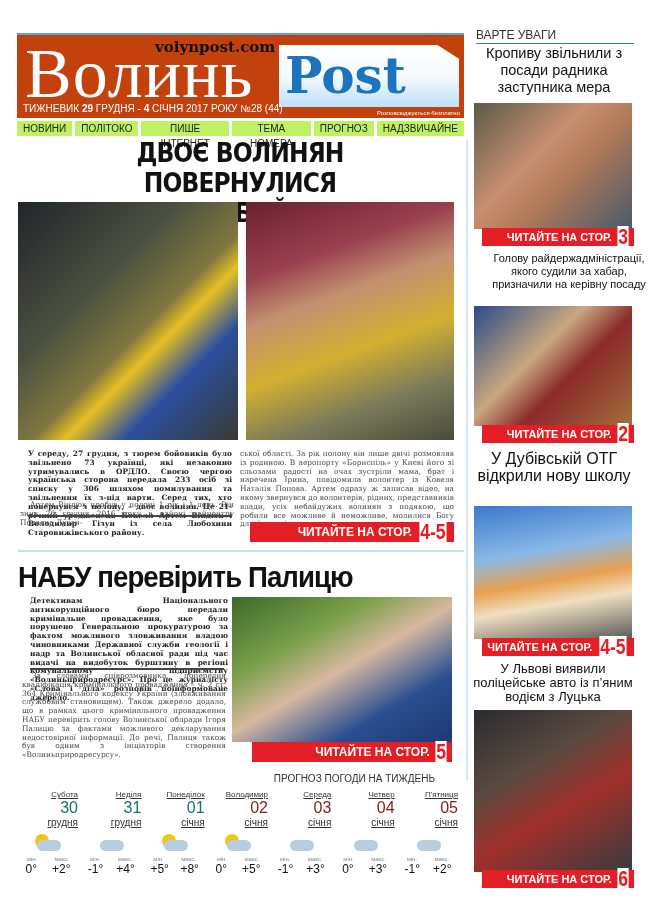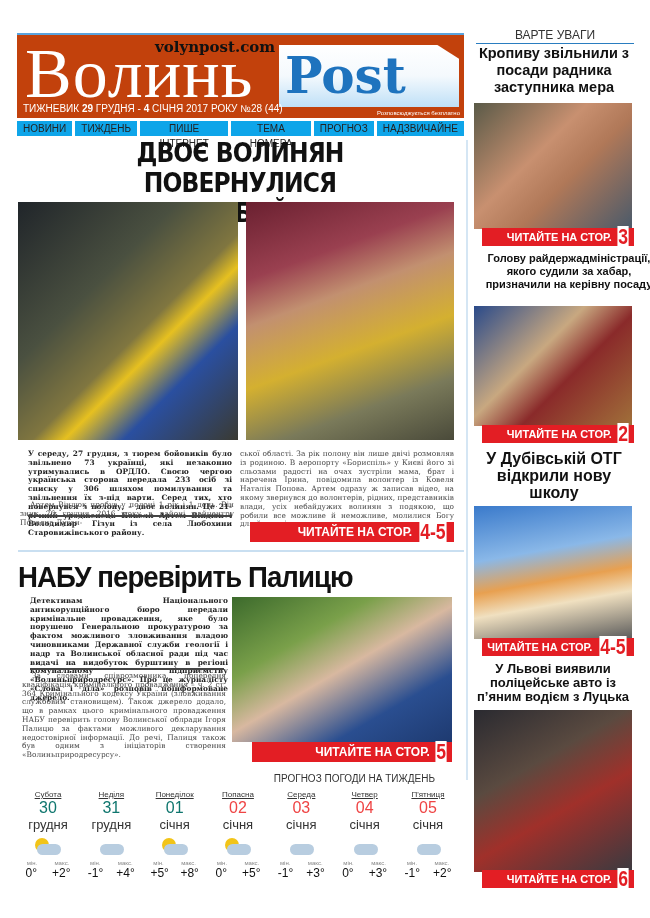--- a/index.html
+++ b/index.html
@@ -7,47 +7,47 @@
 .abs{position:absolute}
 .masthead{left:17px;top:33px;width:447px;height:85px;background:#c2410c;border-top:2px solid #5aa3de}
 .url{left:138px;top:3px;font-family:"DejaVu Serif",serif;font-weight:bold;font-size:15px;color:#111}
 .volyn{left:8px;top:4px;font-family:"Liberation Serif",serif;font-size:70px;line-height:70px;color:#fff;letter-spacing:1px}
 .postbox{left:262px;top:10px;width:180px;height:62px;background:linear-gradient(#fff 0%,#f4f9fd 50%,#bfe0f7 100%);clip-path:polygon(0 0,88% 0,100% 22%,100% 100%,0 100%)}
 .post{left:6px;top:2px;font-family:"DejaVu Serif",serif;font-weight:bold;font-size:50px;line-height:58px;color:#1e73be}
 .issue{left:6px;top:68px;font-size:10px;color:#fff}
 .issue b{font-weight:bold}
 .free{right:4px;top:75px;font-size:6px;color:#fff}
 .nav{left:17px;top:121px;width:447px;height:15px;display:flex;gap:3px}
-.nav span{background:#0ea5e9;font-size:10px;line-height:15px;padding:0 6px;color:#222;flex:auto;text-align:center}
+.nav span{background:#bef264;font-size:10px;line-height:15px;padding:0 6px;color:#222;flex:auto;text-align:center}
 .h1{left:20px;top:138px;width:440px;text-align:center;font-family:"DejaVu Sans",sans-serif;font-weight:bold;font-size:26px;line-height:30px;letter-spacing:-1px;transform:scaleX(.9);transform-origin:center}
 .photo{background:#555}
 .p1{left:18px;top:202px;width:220px;height:238px;background:linear-gradient(135deg,#20252a 0%,#4a5040 35%,#807640 55%,#e6c020 62%,#2a4fa0 75%,#3a3a32 100%)}
 .p2{left:246px;top:202px;width:208px;height:238px;background:linear-gradient(160deg,#6a2030 0%,#9a4050 25%,#c29070 40%,#d4b030 60%,#7a7a5a 80%,#4a4a3a 100%)}
 .lead{left:28px;top:450px;width:204px;font-family:"DejaVu Serif",serif;font-weight:bold;font-size:7.4px;line-height:8.8px;text-align:justify;color:#222}
 .rule{height:2px;background:#444}
 .body{font-family:"DejaVu Serif",serif;font-size:7.4px;line-height:8.8px;text-align:justify;color:#444}
 .cta{background:#e31e24;color:#fff;font-weight:bold;display:flex;align-items:center;justify-content:flex-end;padding-right:4px;font-size:12px;letter-spacing:0}
 .cta .num{background:#fff;color:#e31e24;font-size:22px;line-height:22px;margin-left:4px;padding:0 1px;font-weight:bold;transform:scaleX(.8)}
 .sep{height:2px;background:#c9dff1}
 .h2{left:18px;top:560px;font-weight:bold;font-size:30px;line-height:34px;letter-spacing:-1px;transform:scaleX(.92);transform-origin:left}
 .p3{left:232px;top:597px;width:220px;height:145px;background:linear-gradient(150deg,#3c6a2c 0%,#7aa04a 30%,#d8b8a0 50%,#2a4e90 75%,#1e3a70 100%)}
 .weather-title{left:135px;top:773px;width:300px;text-align:right;font-size:10px;color:#333}
 .wrow{left:18px;top:790px;width:440px;display:flex;justify-content:space-between}
-.wday{width:60px;text-align:center}
+.wday{width:60px;text-align:right}
 .wday .dn{font-size:8px;text-decoration:underline;color:#333}
-.wday .dd{font-size:16px;line-height:18px;color:#ef4444}
+.wday .dd{font-size:16px;line-height:18px;color:#7f1d1d}
 .wday .dd.red{color:#0f766e}
-.wday .dm{font-size:13px;color:#333}
+.wday .dm{font-size:10px;text-decoration:underline;color:#333}
 .wicon{width:30px;height:22px;margin:4px auto 2px;position:relative}
 .cloud{position:absolute;left:4px;top:8px;width:24px;height:11px;background:#b8cde0;border-radius:8px}
 .sun{position:absolute;left:2px;top:2px;width:14px;height:14px;background:#f2c418;border-radius:50%}
 .mm{display:flex;justify-content:space-around;font-size:6px;color:#888}
 .tv{display:flex;justify-content:space-around;font-size:12px;color:#111}
-.side-h{left:476px;top:28px;width:158px;text-align:center;font-size:12px;color:#333;border-bottom:1px solid #2a7dc0;padding-bottom:1px}
-.sidehead{width:164px;text-align:center;font-weight:bold;color:#111}
+.side-h{left:476px;top:28px;width:158px;text-align:left;font-size:12px;color:#333;border-bottom:1px solid #2a7dc0;padding-bottom:1px}
+.sidehead{width:164px;text-align:center;font-weight:normal;color:#111}
 .sp{left:474px;width:158px}
 .vline{left:466px;top:140px;width:2px;height:640px;background:#d5e6f4}
 </style>
 </head>
 <body>
 
 <div class="abs masthead">
   <div class="abs url">volynpost.com</div>
   <div class="abs postbox">
     <div class="abs post">Post</div>
@@ -58,21 +58,21 @@
     <b>29</b>
     <span>ГРУДНЯ -</span>
     <b>4</b>
     <span>СІЧНЯ 2017 РОКУ №28 (44)</span>
   </div>
   <div class="abs free">Розповсюджується безплатно</div>
 </div>
 
 <div class="abs nav">
   <span>НОВИНИ</span>
-  <span>ТИЖДЕНЬ</span>
+  <span>ПОЛІТОКО</span>
   <span>ПИШЕ ІНТЕРНЕТ</span>
   <span>ТЕМА НОМЕРА</span>
   <span>ПРОГНОЗ</span>
   <span>НАДЗВИЧАЙНЕ</span>
 </div>
 
 <div class="abs h1">
   <div>ДВОЄ ВОЛИНЯН ПОВЕРНУЛИСЯ</div>
   <div>З ПОЛОНУ БОЙОВИКІВ</div>
 </div>
@@ -144,21 +144,21 @@
       <div class="mm">
         <span>мін.</span>
         <span>макс.</span>
       </div>
       <div class="tv">
         <span>+5°</span>
         <span>+8°</span>
       </div>
     </div>
     <div class="wday">
-      <div class="dn">Попасна</div>
+      <div class="dn">Володимир</div>
       <div class="dd">02</div>
       <div class="dm">січня</div>
       <div class="wicon">
         <div class="sun"></div>
         <div class="cloud"></div>
       </div>
       <div class="mm">
         <span>мін.</span>
         <span>макс.</span>
       </div>

